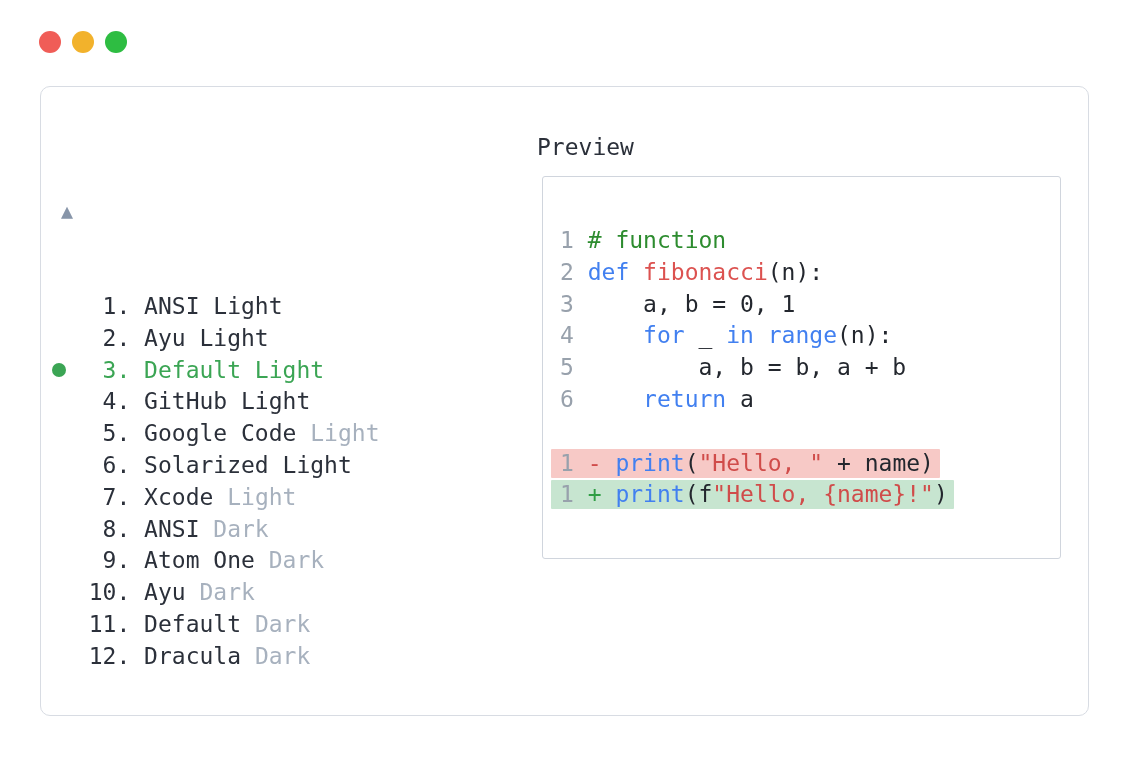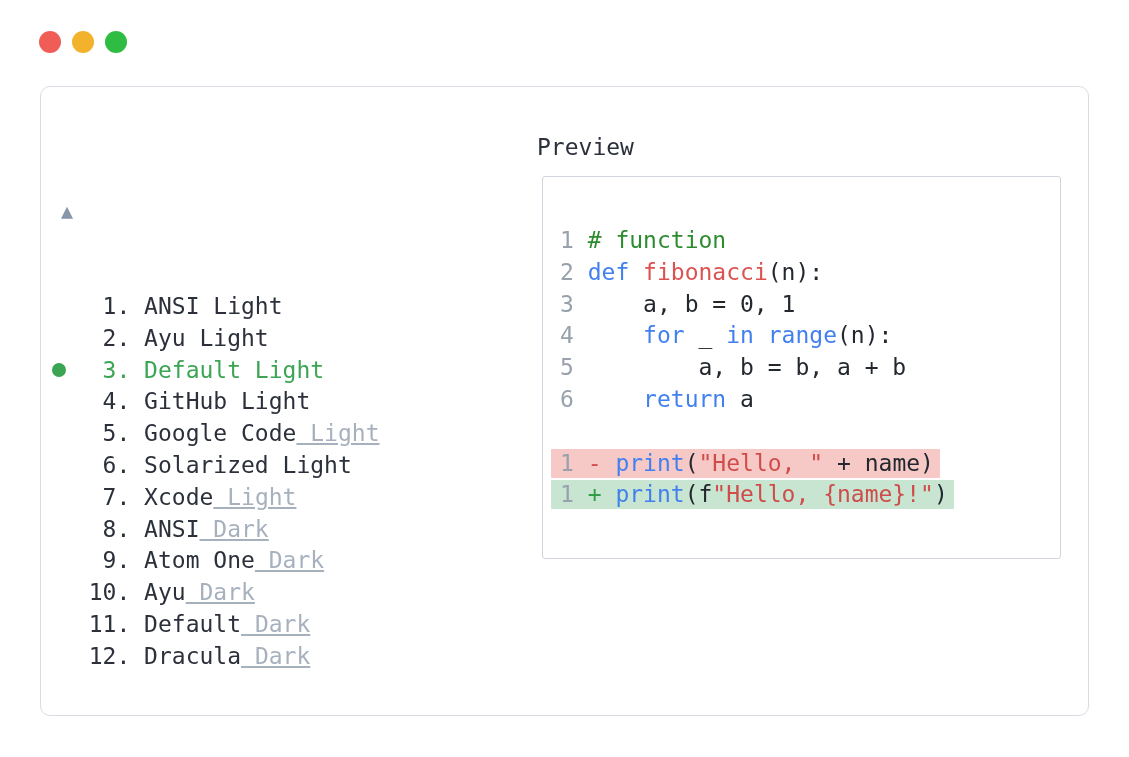--- a/index.html
+++ b/index.html
@@ -23,21 +23,21 @@
 
   .panel{position:absolute;left:40px;top:86px;width:1049px;height:630px;
     border:1.5px solid var(--panel-border);border-radius:10px;background:#fff;}
 
   .leftcol{position:absolute;left:20px;top:45px;width:460px;line-height:31.8px;white-space:pre;}
   .row{height:31.8px;}
   .prompt{color:var(--list-text);}
   .arrow-up{color:var(--scroll-up);font-size:20px;}
   .trow{height:31.8px;position:relative;white-space:pre;cursor:default;}
   .trow .num,.trow .label{color:var(--list-text);}
-  .trow .muted{color:var(--muted-text);text-decoration:underline;}
+  .trow .muted{color:var(--muted-text);}
   .trow.selected .num,.trow.selected .label{color:var(--accent-green);}
   .bullet{position:absolute;left:-9px;top:50%;transform:translateY(-50%);
     width:14px;height:14px;border-radius:50%;background:var(--accent-green);}
 
   .preview-title{position:absolute;left:496px;top:45px;line-height:31.8px;color:var(--list-text);}
   .preview-box{position:absolute;left:501px;top:89px;width:519px;height:383px;
     border:1.5px solid var(--preview-border);border-radius:3px;background:#fff;}
   .codecol{position:absolute;left:17px;top:48px;line-height:31.8px;white-space:pre;}
   .cline{height:31.8px;white-space:pre;}
   .lnum{color:var(--line-number);}

